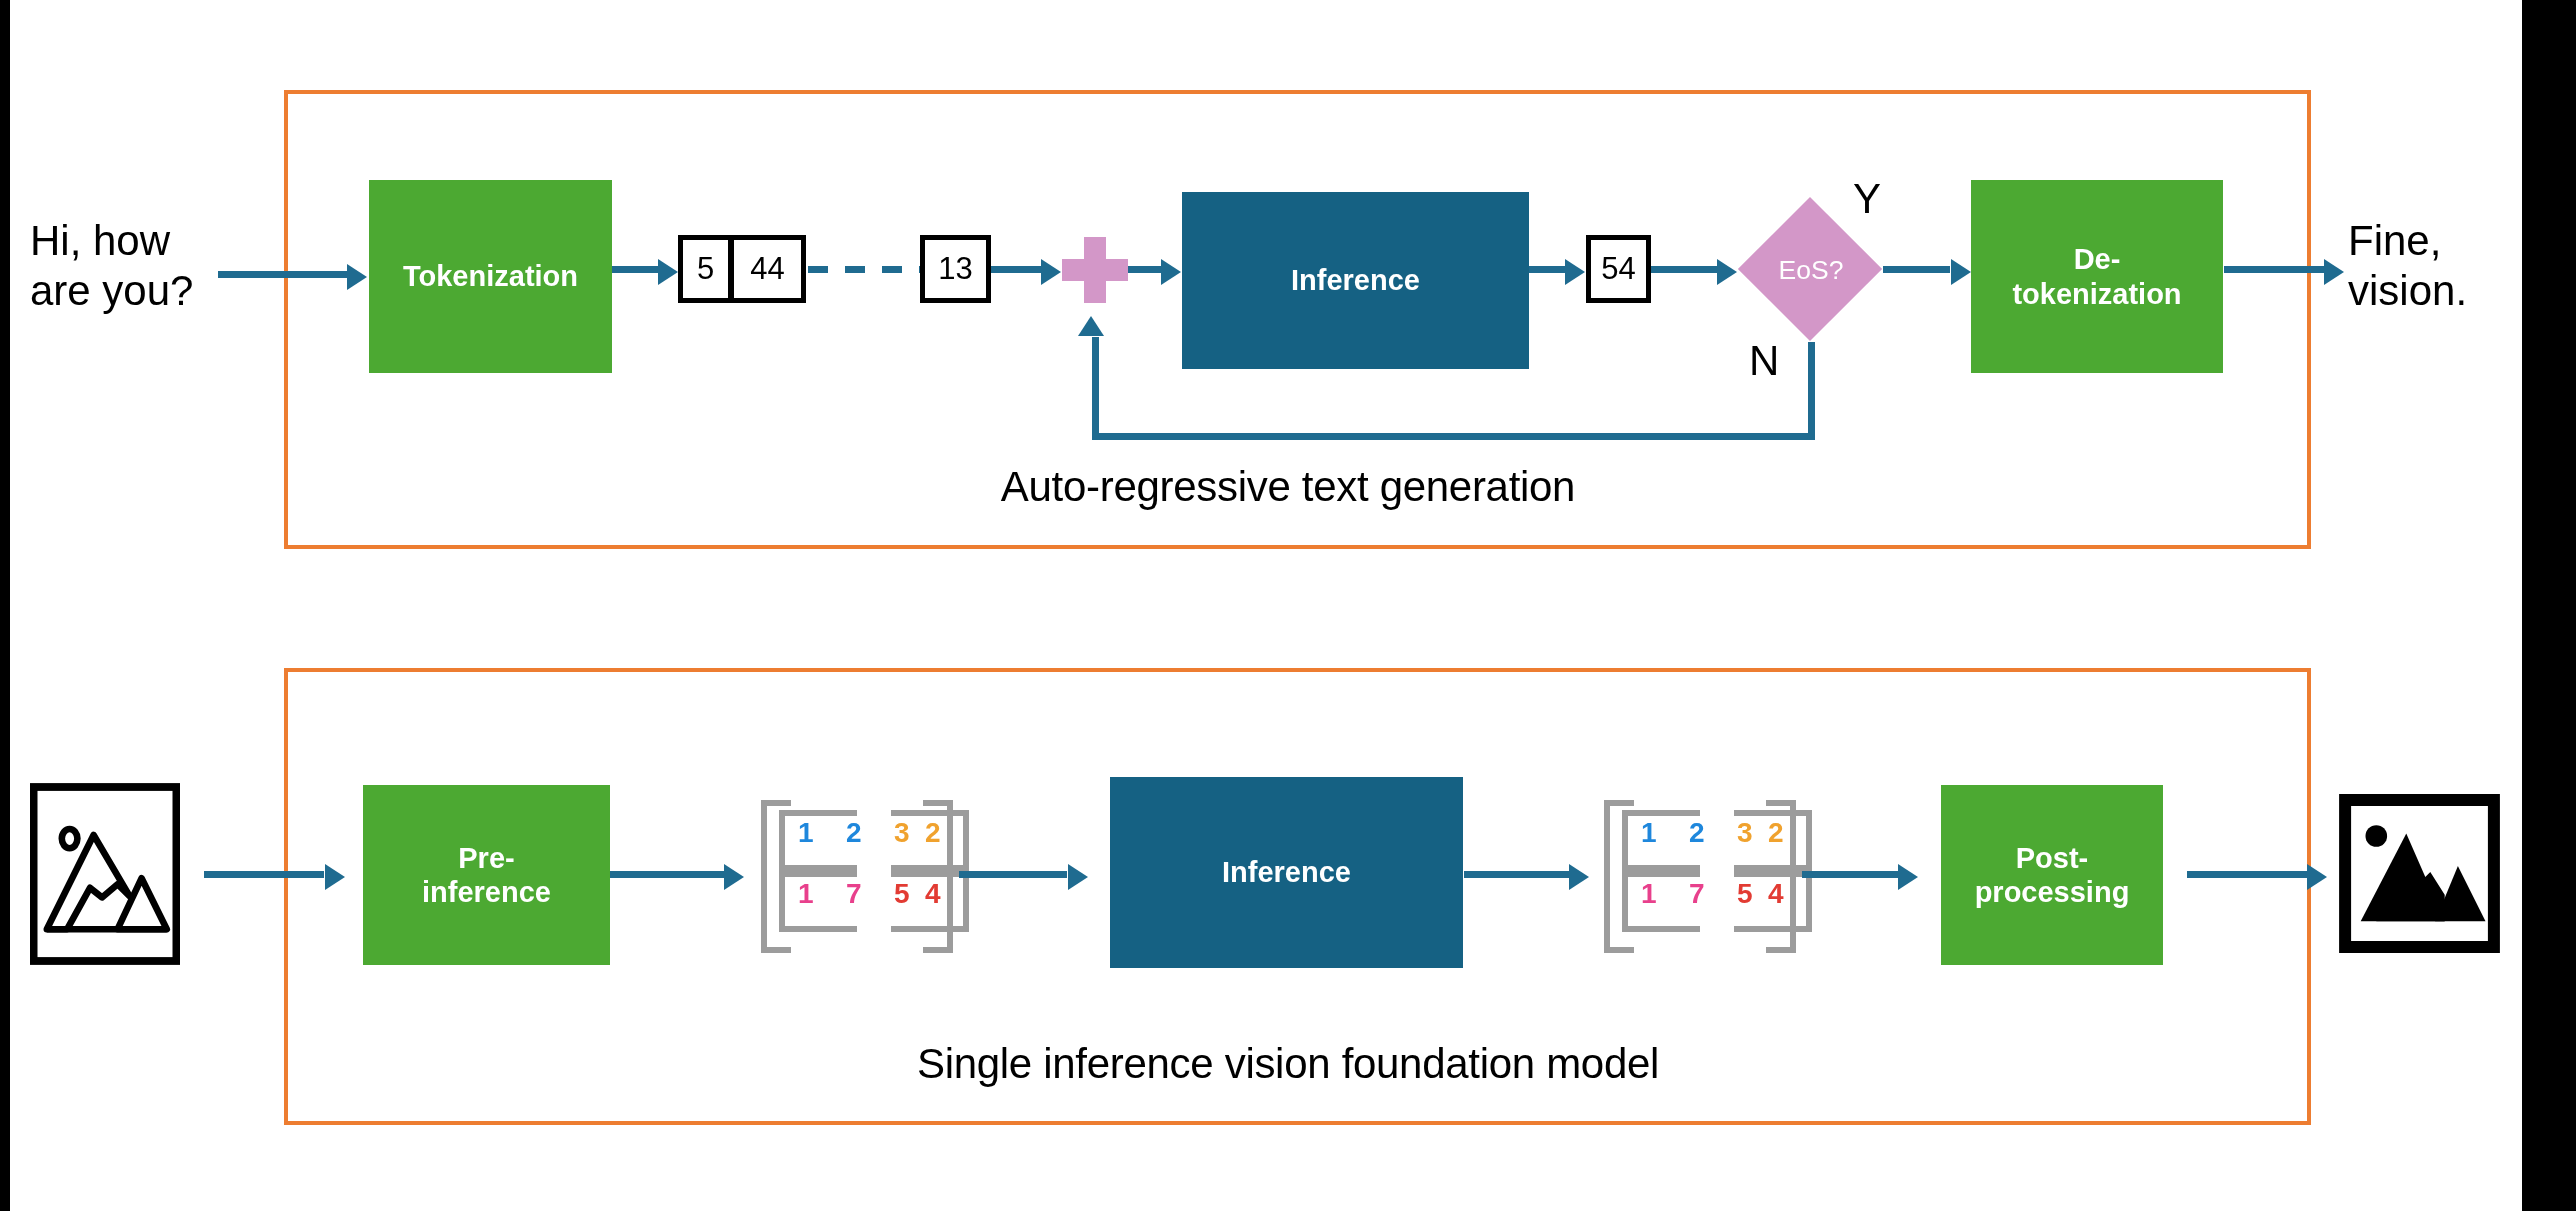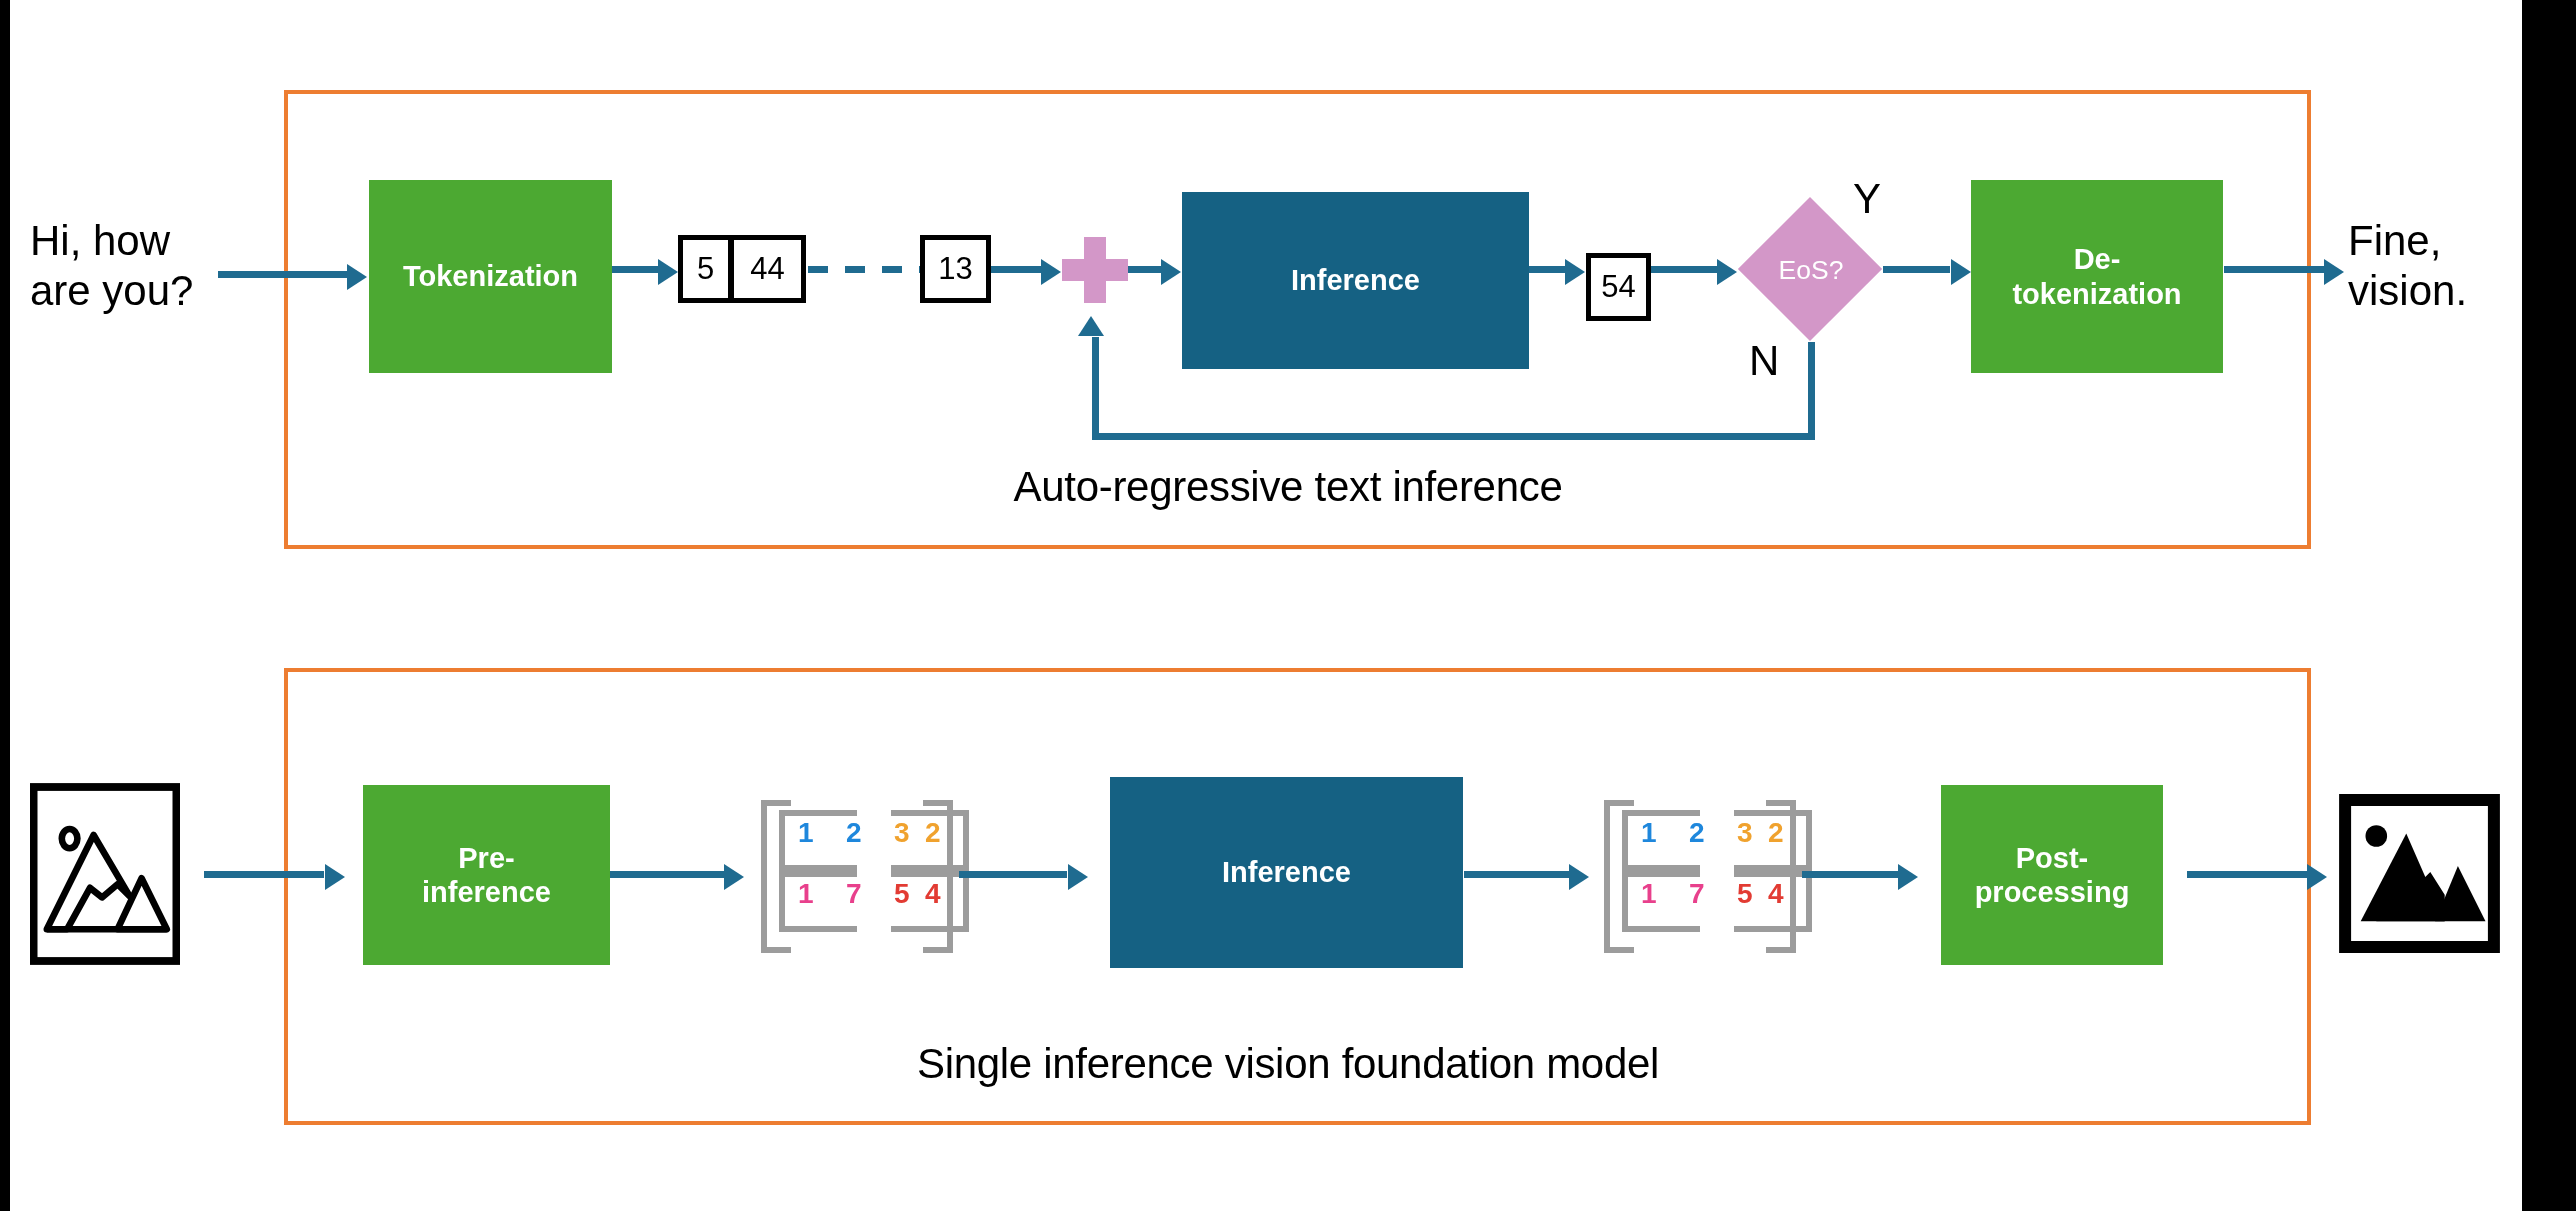--- a/index.html
+++ b/index.html
@@ -40,21 +40,21 @@
               display:flex;align-items:center;justify-content:center;font-size:29px;text-align:center;}
   #blk-inference-text{left:1182px;top:192px;width:347px;height:177px;}
   #blk-inference-vision{left:1110px;top:777px;width:353px;height:191px;}
 
   
   .tokbox{position:absolute;border:5.4px solid #000;box-sizing:border-box;background:#fff;
           display:flex;align-items:center;justify-content:center;font-size:31px;color:#000;}
   #tok-5{left:678px;top:235px;width:53px;height:68px;border-right-width:3px;}
   #tok-27{left:731px;top:235px;width:75px;height:68px;border-left-width:3px;}
   #tok-13{left:920px;top:235px;width:71px;height:68px;}
-  #tok-54{left:1586px;top:235px;width:65px;height:68px;margin-top:18px;}
+  #tok-54{left:1586px;top:235px;width:65px;height:68px;}
 
   
   #plus-merge{position:absolute;left:1062px;top:237px;width:66px;height:66px;}
   #plus-merge .pv{position:absolute;left:22px;top:0;width:21.6px;height:66px;background:#D397C8;}
   #plus-merge .ph{position:absolute;left:0;top:22px;width:66px;height:21.6px;background:#D397C8;}
 
   
   #eos-diamond{position:absolute;left:1739px;top:198px;width:144px;height:144px;}
   #eos-diamond .dia{position:absolute;left:20.4px;top:20.4px;width:102px;height:102px;
                     background:#D397C8;transform:rotate(45deg);}
@@ -154,21 +154,21 @@
 tokenization</div>
 
 <div class="hline" style="left:2224px;top:266px;width:100px;"></div>
 <div class="ahead-r" style="left:2324px;top:259px;"></div>
 
 <div class="vline" style="left:1808px;top:342px;height:98px;"></div>
 <div class="hline" style="left:1092px;top:433px;width:723px;"></div>
 <div class="vline" style="left:1092px;top:337px;height:100px;"></div>
 <div class="ahead-u" style="left:1078px;top:316px;"></div>
 
-<div class="panel-caption" id="cap-text">Auto-regressive text inference</div>
+<div class="panel-caption" id="cap-text">Auto-regressive text generation</div>
 
 <div class="panel" id="panel-vision"></div>
 
 <svg id="img-in" viewBox="0 0 250 302">
   <rect x="6" y="6" width="238" height="290" fill="#fff" stroke="#000" stroke-width="13"></rect>
   <ellipse cx="66" cy="92" rx="13" ry="16" fill="none" stroke="#000" stroke-width="11"></ellipse>
   <path d="M28 243 L106 86 L166 188 L146 168 L120 190 L100 174 L62 243 Z" fill="none" stroke="#000" stroke-width="11" stroke-linejoin="round"></path>
   <path d="M146 243 L186 158 L228 243 Z" fill="none" stroke="#000" stroke-width="11" stroke-linejoin="round"></path>
   <line x1="28" y1="243" x2="228" y2="243" stroke="#000" stroke-width="11"></line>
 </svg>

